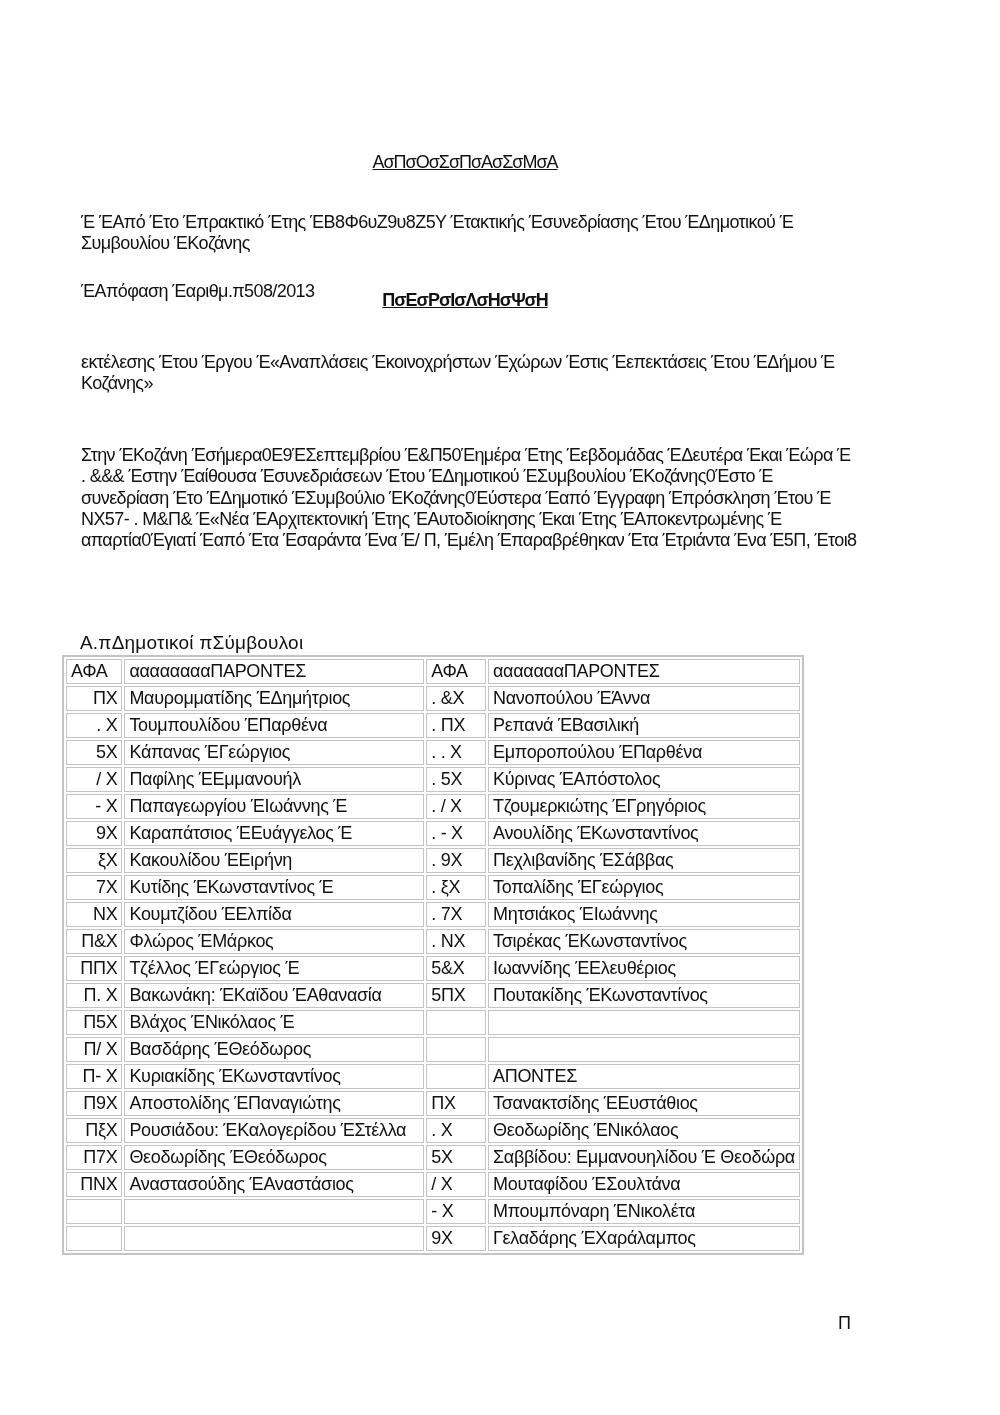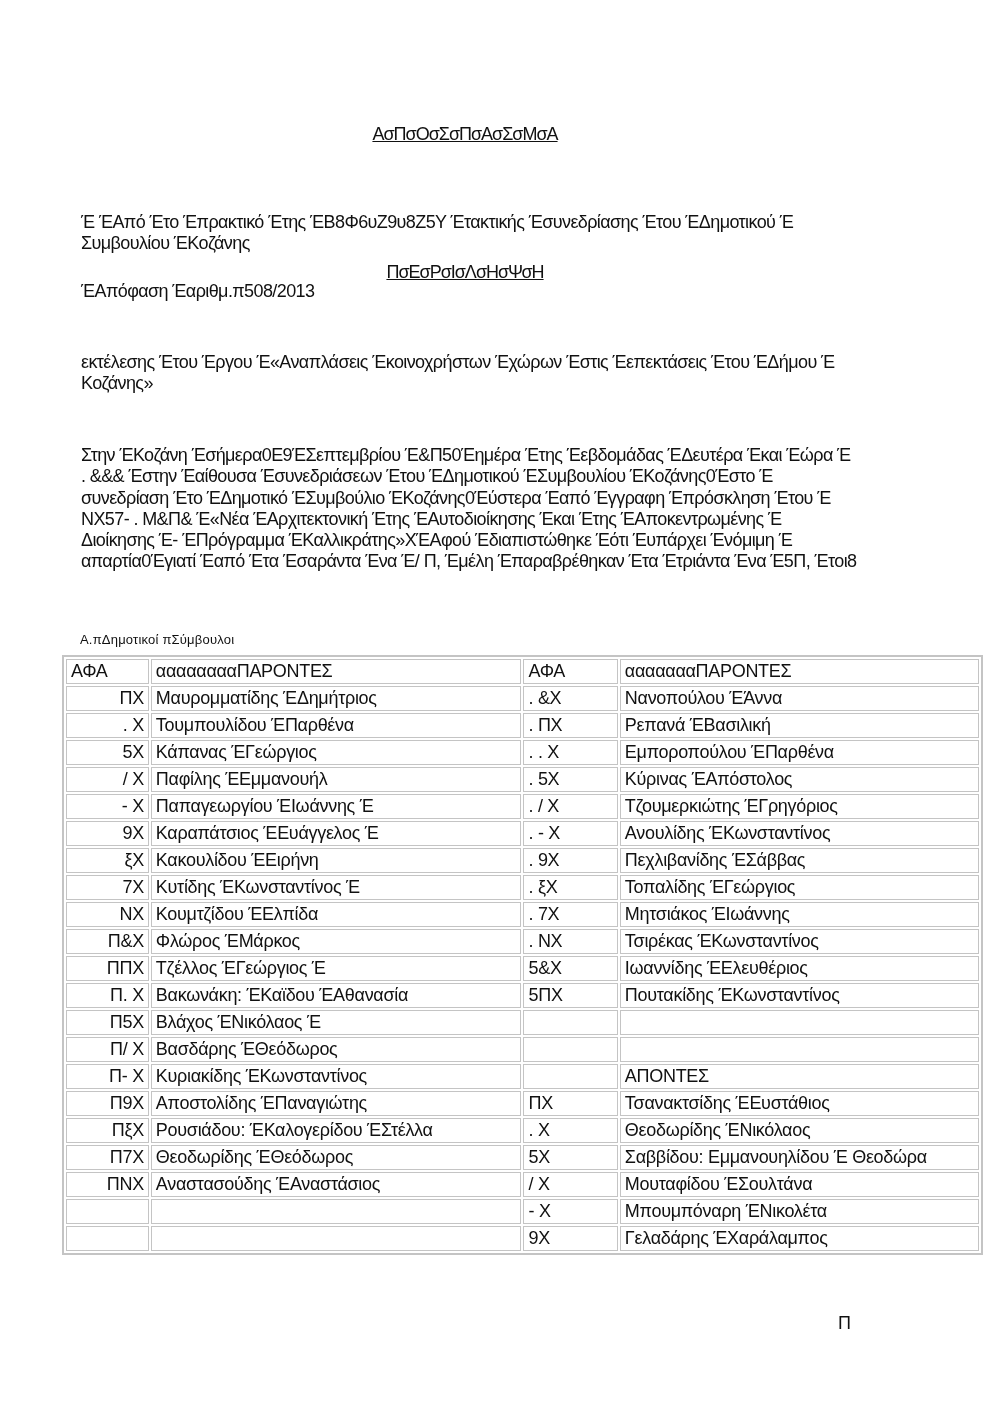--- a/index.html
+++ b/index.html
@@ -1,27 +1,27 @@
 <!DOCTYPE html>
 <html><head>
 <meta charset="utf-8">
 <style>
   html, body { margin:0; padding:0; background:#ffffff; }
   body { width:1000px; height:1415px; position:relative; overflow:hidden;
          font-family:"Liberation Sans", "DejaVu Sans", sans-serif; color:#111; }
   .abs { position:absolute; }
-  .txt { font-size:18px; line-height:21px; letter-spacing:-0.6px; white-space:nowrap; }
+  .txt { font-size:18px; line-height:21px; letter-spacing:-0.6px; white-space:nowrap;margin-top:28px; }
   .doc-title { left:0; width:930px; top:124px; text-align:center; }
   .doc-title span { text-decoration:underline; font-size:18px; letter-spacing:-1px; }
   .para { left:81px; width:820px;margin-top:42px; }
   .para div { font-size:18px; line-height:21.3px; letter-spacing:-0.6px; white-space:nowrap; }
   .subtitle { left:0; width:930px; top:262px; text-align:center; }
-  .subtitle span { text-decoration:underline; letter-spacing:-1px; }
-  .section-label { left:80px; top:632px; font-size:13px; letter-spacing:0.2px; }
-  table.members { position:absolute; left:62px; top:655px; width:921px;
+  .subtitle span { text-decoration:underline; letter-spacing:-1px;font-weight:bold; }
+  .section-label { left:80px; top:632px; font-size:19px; letter-spacing:0.2px; }
+  table.members { position:absolute; left:62px; top:655px; width:742px;
                   border:2px solid #c4c4c4; border-collapse:separate; border-spacing:2px; }
   table.members td { border:1px solid #c4c4c4; font-size:18px; letter-spacing:-0.3px;
                      padding:0 4px; height:23px; line-height:22px; vertical-align:top; white-space:nowrap; }
   td.num { text-align:right; width:62px; }
   td.name { width:312px; }
   td.num2 { text-align:left; width:72px; }
   td.name2 { width:290px;margin-left:22px; }
   td.wrap { white-space:normal; line-height:21px; }
   .page-num { left:838px; top:1313px; font-size:18px; }
 </style>
@@ -48,21 +48,20 @@
 <div class="abs para" style="top:310px;">
   <div>εκτέλεσης Έτου Έργου Έ«Αναπλάσεις Έκοινοχρήστων Έχώρων Έστις Έεπεκτάσεις Έτου ΈΔήμου Έ</div>
   <div>Κοζάνης»</div>
 </div>
 
 <div class="abs para" style="top:403px;">
   <div>Στην ΈΚοζάνη Έσήμερα0Ε9ΈΣεπτεμβρίου Έ&amp;Π50Έημέρα Έτης Έεβδομάδας ΈΔευτέρα Έκαι Έώρα Έ</div>
   <div>. &amp;&amp;&amp; Έστην Έαίθουσα Έσυνεδριάσεων Έτου ΈΔημοτικού ΈΣυμβουλίου ΈΚοζάνης0Έστο Έ</div>
   <div>συνεδρίαση Έτο ΈΔημοτικό ΈΣυμβούλιο ΈΚοζάνης0Έύστερα Έαπό Έγγραφη Έπρόσκληση Έτου Έ</div>
   <div>ΝΧ57- . Μ&amp;Π&amp; Έ«Νέα ΈΑρχιτεκτονική Έτης ΈΑυτοδιοίκησης Έκαι Έτης ΈΑποκεντρωμένης Έ</div>
-  <div>Διοίκησης Έ- ΈΠρόγραμμα ΈΚαλλικράτης»ΧΈΑφού Έδιαπιστώθηκε Έότι Έυπάρχει Ένόμιμη Έ</div>
   <div>απαρτία0Έγιατί Έαπό Έτα Έσαράντα Ένα Έ/ Π, Έμέλη Έπαραβρέθηκαν Έτα Έτριάντα Ένα Έ5Π, Έτοι8</div>
 </div>
 
 <div class="abs section-label">Α.πΔημοτικοί πΣύμβουλοι</div>
 
 <table class="members">
   <tbody id="members-body">
     <tr>
       <td class="num" style="text-align:left;">ΑΦΑ</td>
       <td class="name">ααααααααΠΑΡΟΝΤΕΣ</td>

